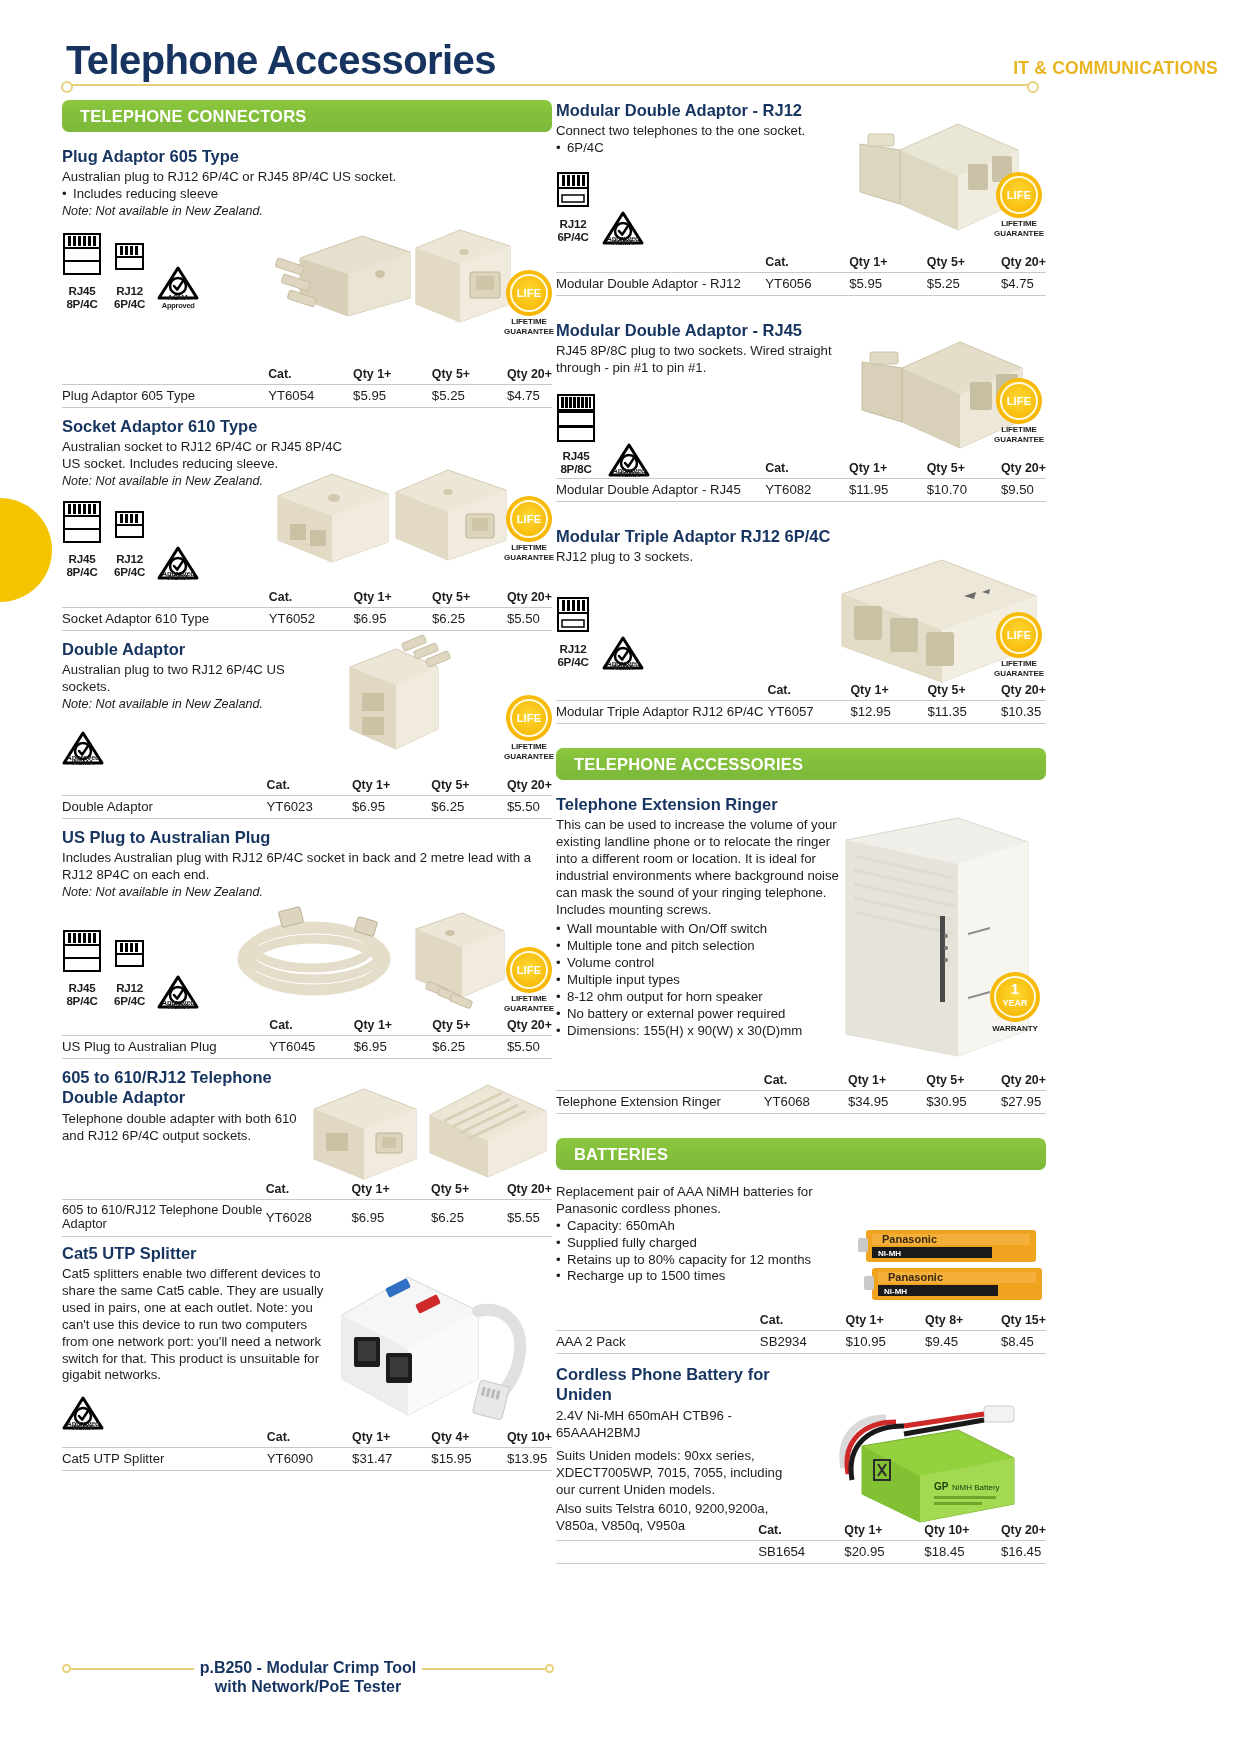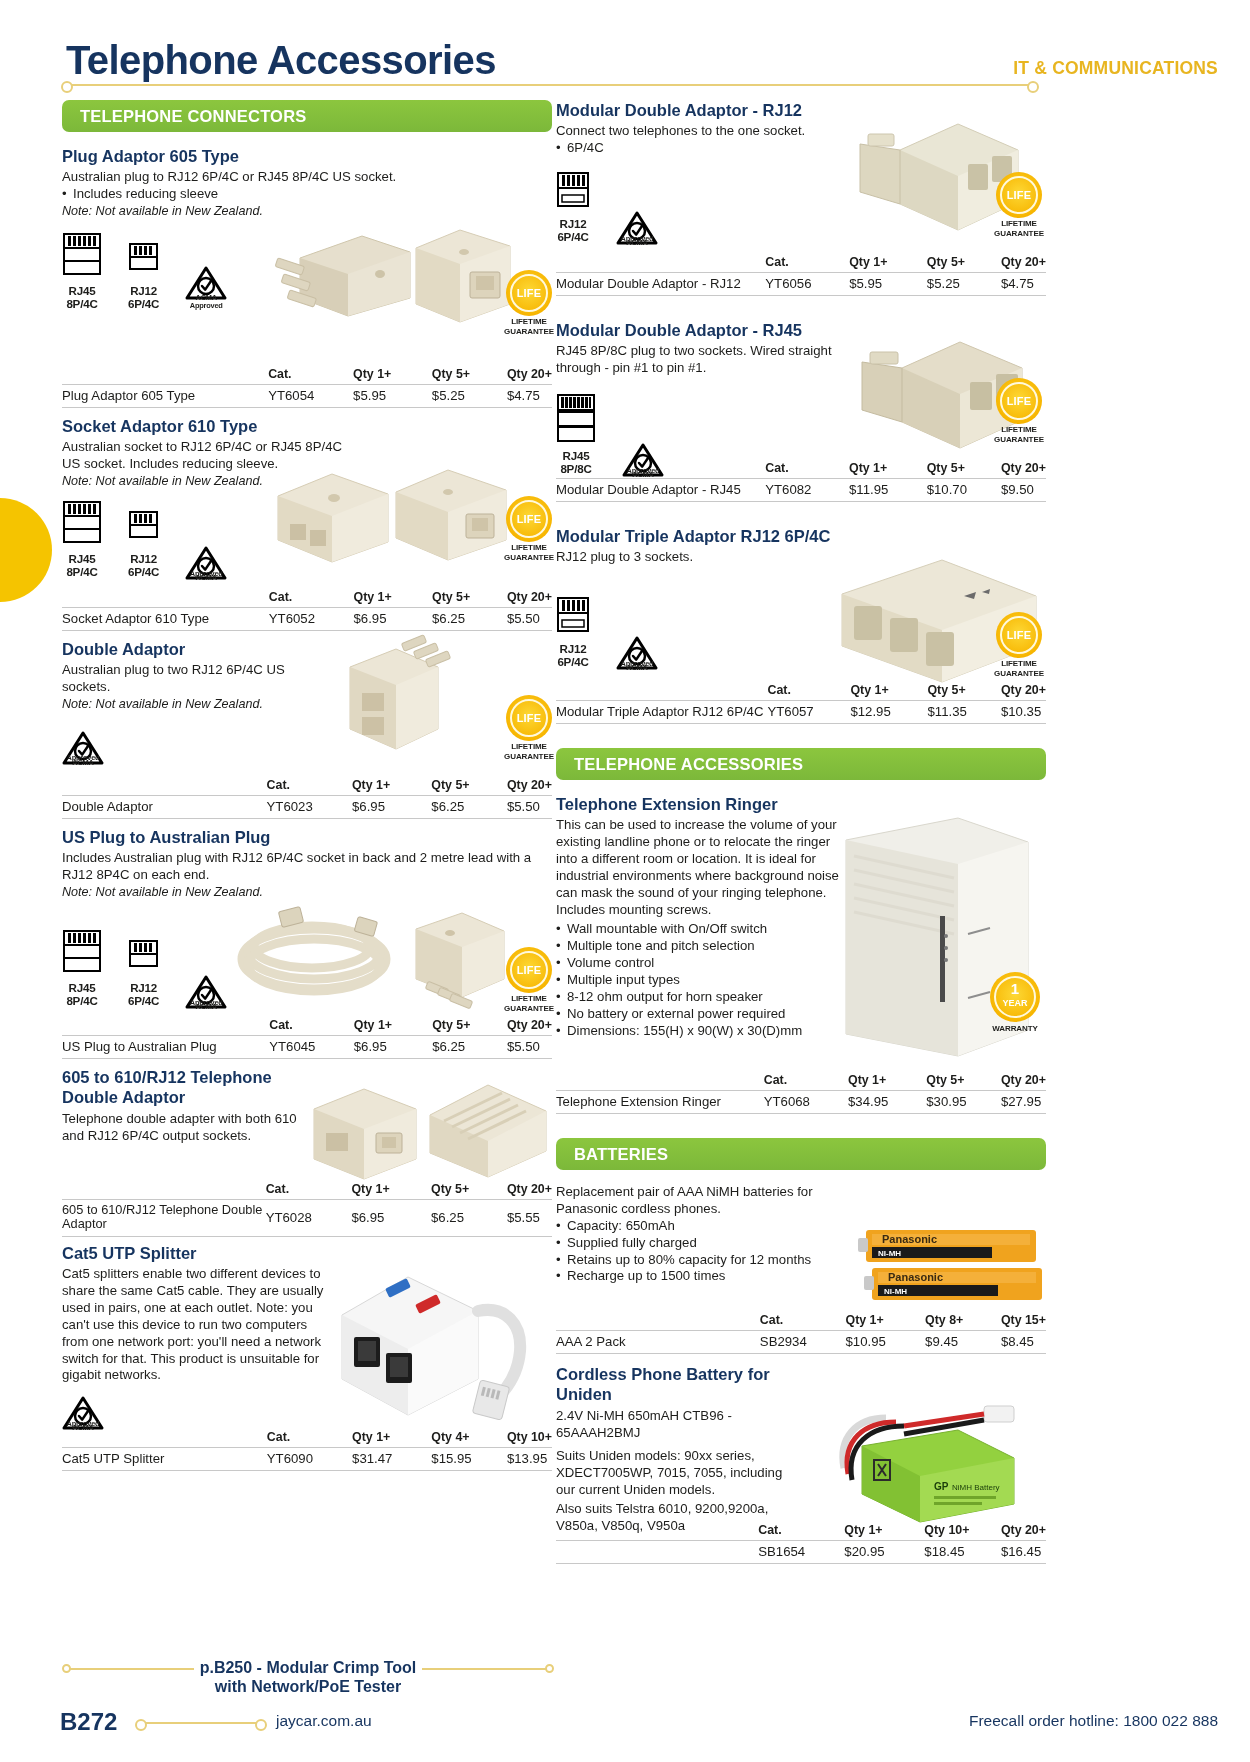--- a/index.html
+++ b/index.html
@@ -72,21 +72,21 @@
   .p-bullets { list-style: none; font-size: 13.2px; line-height: 1.28; }
   .p-bullets li { position: relative; padding-left: 11px; }
   .p-bullets li::before { content: "\2022"; position: absolute; left: 0; }
   .p-note { font-size: 12.6px; font-style: italic; color: #1d1d1b; margin-top: 1px; }
   .p-body { position: relative; z-index: 2; }
   .narrow { max-width: 286px; }
   .narrow-2 { max-width: 248px; }
   .narrow-3 { max-width: 272px; }
 
   
-  .icon-row { display: flex; align-items: flex-end; gap: 26px; margin-top: 8px; position: relative; z-index: 2; }
+  .icon-row { display: flex; align-items: flex-end; gap: 12px; margin-top: 8px; position: relative; z-index: 2; }
   .conn { text-align: center; }
   .conn-glyph { display: block; }
   .conn-lbl {
     font-size: 11.6px; font-weight: bold; line-height: 1.04;
     letter-spacing: -0.2px; margin-top: 1px;
   }
   .acma { text-align: center; padding-bottom: 1px; }
   .acma-txt {
     font-size: 7.4px; font-weight: bold; line-height: 1.0;
     margin-top: -12px; letter-spacing: -0.2px;
@@ -1099,20 +1099,14 @@
 
   <div class="crimp-promo">
     <div class="cp-line l"></div>
     <div class="cp-dot l"></div>
     <div class="cp-line r"></div>
     <div class="cp-dot r"></div>
     <div class="cp-txt">p.B250 - Modular Crimp Tool</div>
     <div class="cp-txt">with Network/PoE Tester</div>
   </div>
 
-  <div class="footer">
-    <div class="pagenum">B272</div>
-    <div class="foot-rule"></div>
-    <div class="website">jaycar.com.au</div>
-    <div class="hotline">Freecall order hotline: 1800 022 888</div>
-  </div>
 
 </div>
 
 </body></html>

